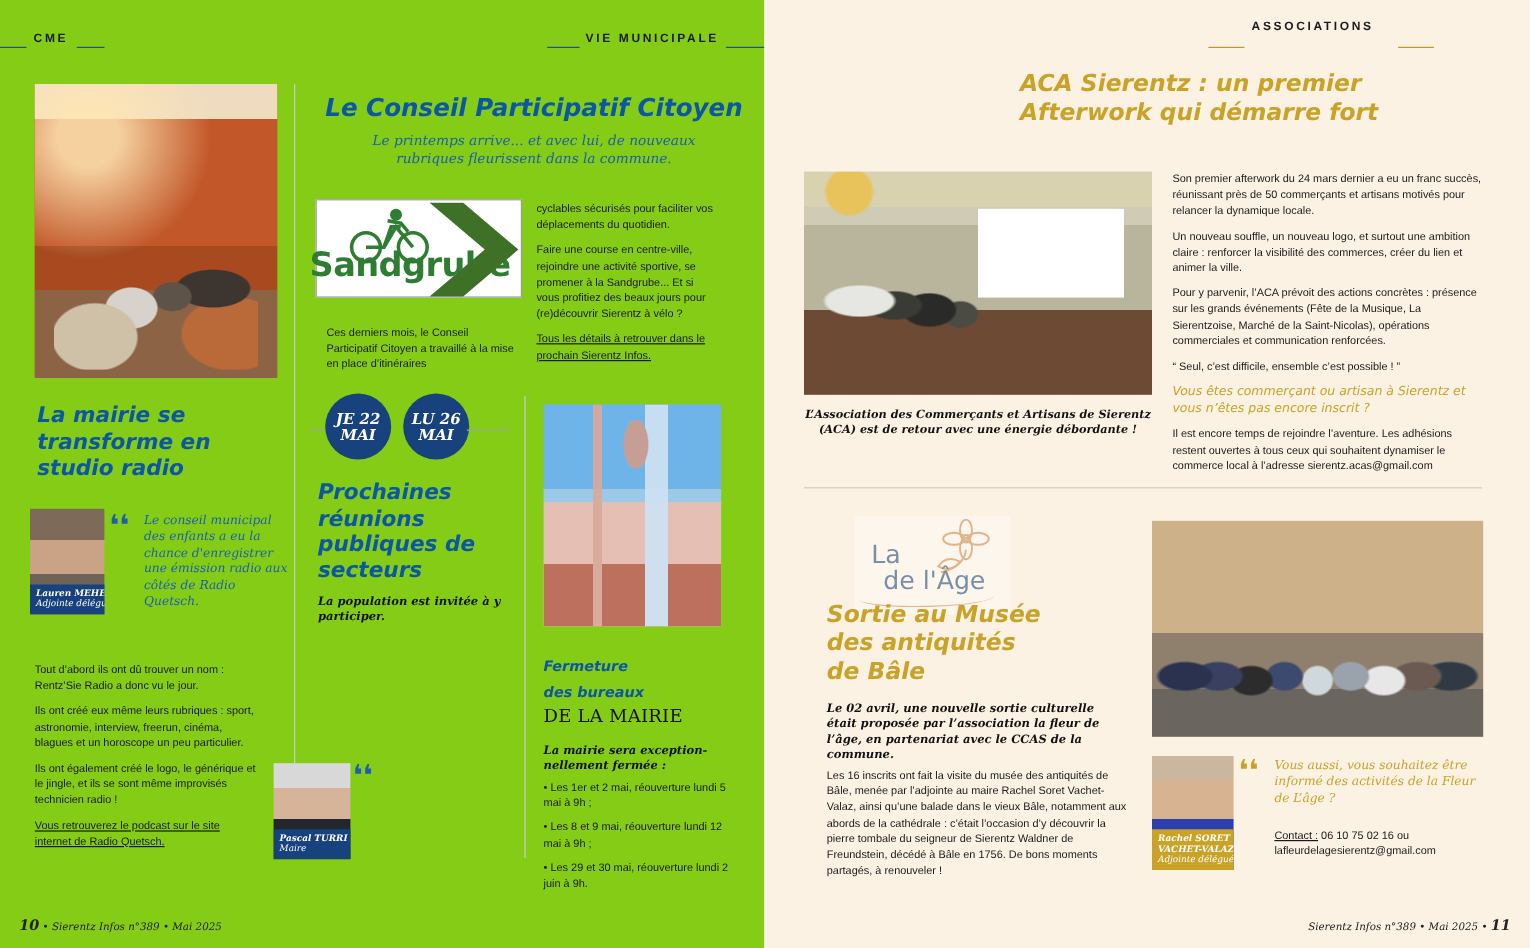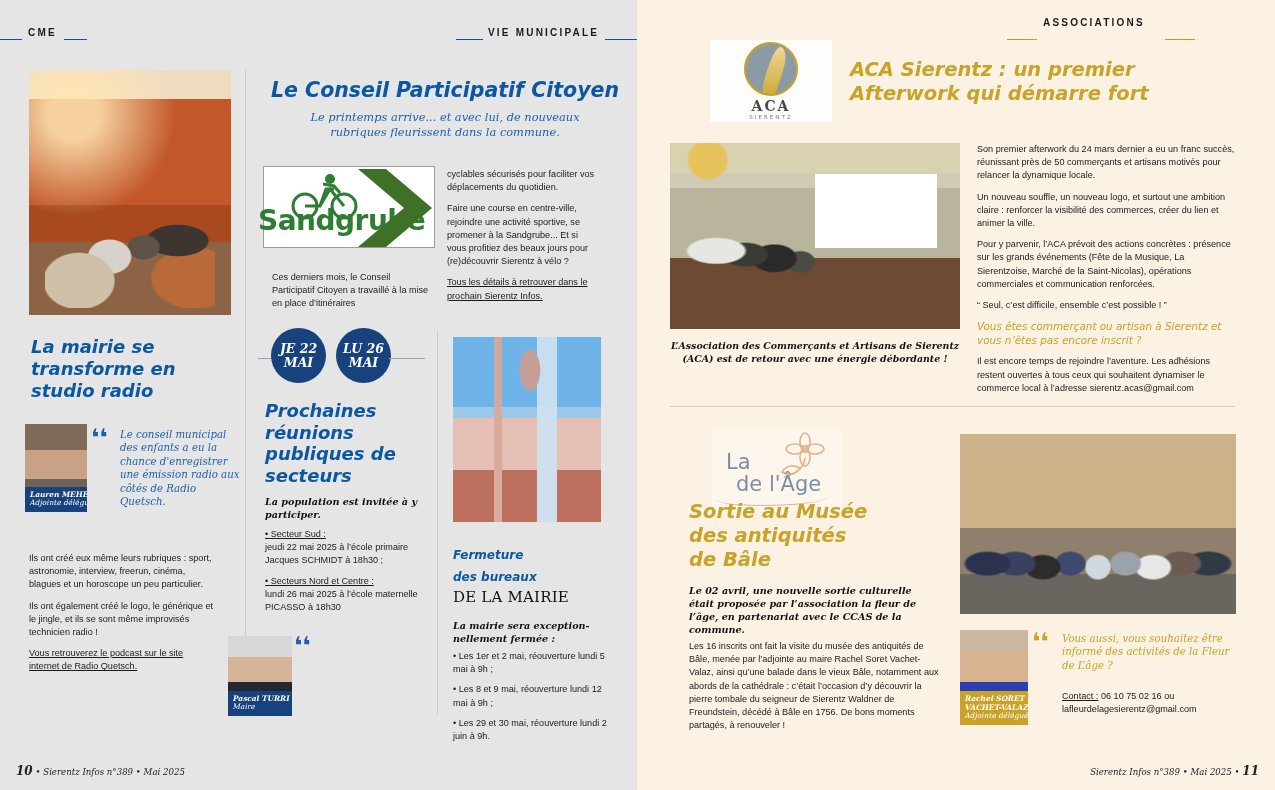--- a/index.html
+++ b/index.html
@@ -8,21 +8,21 @@
     font-family: "Liberation Sans", sans-serif;
     background: #ffffff;
     overflow: hidden;
   }
   .spread { position: relative; width: 1275px; height: 790px; display: flex; }
 
   
   .page-left {
     position: relative;
     width: 637px; height: 790px;
-    background: #e5e5e5;
+    background: #84cc16;
     flex: 0 0 637px;
   }
   .page-right {
     position: relative;
     width: 638px; height: 790px;
     background: #fbf2e4;
     flex: 0 0 638px;
   }
 
   
@@ -272,50 +272,41 @@
         <div class="qcaption blue" style="width:118px;">
           <b>Lauren MEHESSEM</b><br>
           <span>Adjointe déléguée</span>
         </div>
       </div>
       <div class="qmark" style="left:66px; top:6px; color:#1c5fae;">❛❛</div>
       <div class="qtext" style="left:95px; top:4px; width:122px; color:#1c5fae;">Le conseil municipal des enfants a eu la chance d'enregistrer une émission radio aux côtés de Radio Quetsch.</div>
     </div>
 
     <div class="body-txt" style="position:absolute; left:29px; top:552px; width:186px;">
+      <p>Tout d’abord ils ont dû trouver un nom : Rentz’Sie Radio a donc vu le jour.</p>
       <p>Ils ont créé eux même leurs rubriques : sport, astronomie, interview, freerun, cinéma, blagues et un horoscope un peu particulier.</p>
       <p>Ils ont également créé le logo, le générique et le jingle, et ils se sont même improvisés technicien radio !</p>
       <p class="underlinked">Vous retrouverez le podcast sur le site internet de Radio Quetsch.</p>
     </div>
 
     <div class="badge-rule" style="left:258px; top:358px; width:18px;"></div>
     <div class="badge" style="left:271px; top:328px; width:55px; height:55px;">
       <span>JE 22</span>
       <span>MAI</span>
     </div>
     <div class="badge" style="left:336px; top:328px; width:55px; height:55px;">
       <span>LU 26</span>
       <span>MAI</span>
     </div>
     <div class="badge-rule" style="left:389px; top:358px; width:36px;"></div>
 
     <div class="h-blue" style="position:absolute; left:265px; top:400px; width:160px; font-size:18px; line-height:21.5px;">Prochaines réunions publiques de secteurs</div>
 
     <div class="serif-bi" style="position:absolute; left:265px; top:496px; width:155px; font-size:9.6px; line-height:12.5px; color:#111;">La population est invitée à y participer.</div>
 
-    <div class="bullets" style="position:absolute; left:265px; top:528px; width:160px;">
-      <div>
-        <span class="underlinked">• Secteur Sud :</span><br>
-        <span>jeudi 22 mai 2025 à l’école primaire Jacques SCHMIDT à 18h30 ;</span>
-      </div>
-      <div>
-        <span class="underlinked">• Secteurs Nord et Centre :</span><br>
-        <span>lundi 26 mai 2025 à l’école maternelle PICASSO à 18h30</span>
-      </div>
-    </div>
 
     <div class="quote-wrap" style="left:228px; top:636px; width:200px; height:86px;">
       <div class="qphoto pascal" style="left:0; top:0; width:64px; height:80px;">
         <div class="qcaption blue" style="width:96px;">
           <b>Pascal TURRI</b><br>
           <span>Maire</span>
         </div>
       </div>
       <div class="qmark" style="left:66px; top:2px; color:#1c5fae;">❛❛</div>
     </div>
@@ -341,27 +332,20 @@
       <span>• Sierentz Infos n°389 • Mai 2025</span>
     </div>
   </div>
 
   <div class="page-right">
 
     <div class="rubric-rule gold" style="left:370px; top:39px; width:30px;"></div>
     <div class="rubric" style="left:406px; top:17px;">ASSOCIATIONS</div>
     <div class="rubric-rule gold" style="left:528px; top:39px; width:30px;"></div>
 
-    <div class="aca-logo" style="left:73px; top:40px; width:122px; height:82px;">
-      <div class="circle">
-        <div class="feather"></div>
-      </div>
-      <div class="t1">ACA</div>
-      <div class="t2">SIERENTZ</div>
-    </div>
 
     <div class="h-gold" style="position:absolute; left:213px; top:58px; width:370px; font-size:19.5px; line-height:24px;">
       <span>ACA Sierentz : un premier</span><br>
       <span>Afterwork qui démarre fort</span>
     </div>
 
     <div class="photo ph-aca" style="left:33px; top:143px; width:290px; height:186px;"></div>
 
     <div class="serif-bi" style="position:absolute; left:33px; top:339px; width:290px; font-size:9.4px; line-height:13px; color:#111; text-align:center;">L’Association des Commerçants et Artisans de Sierentz (ACA) est de retour avec une énergie débordante !</div>
 

